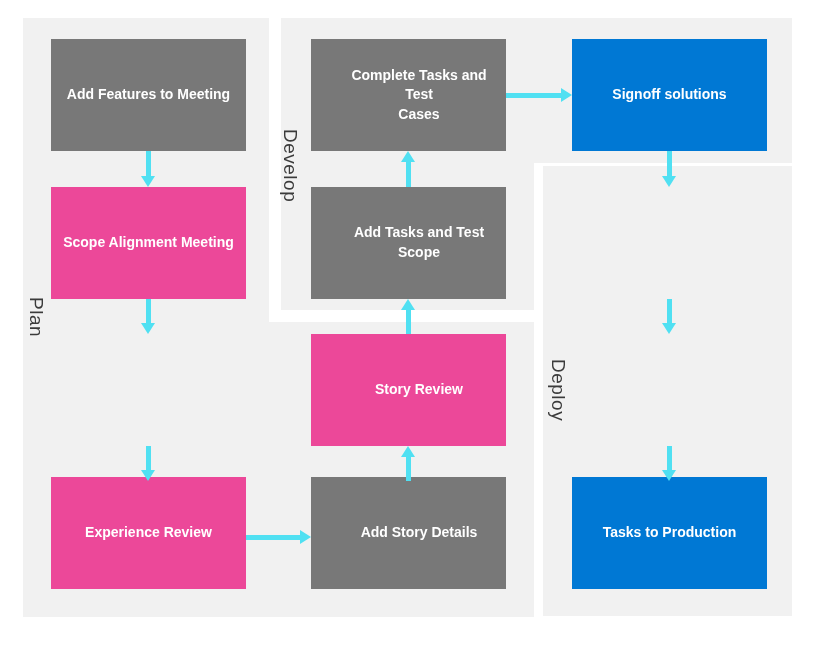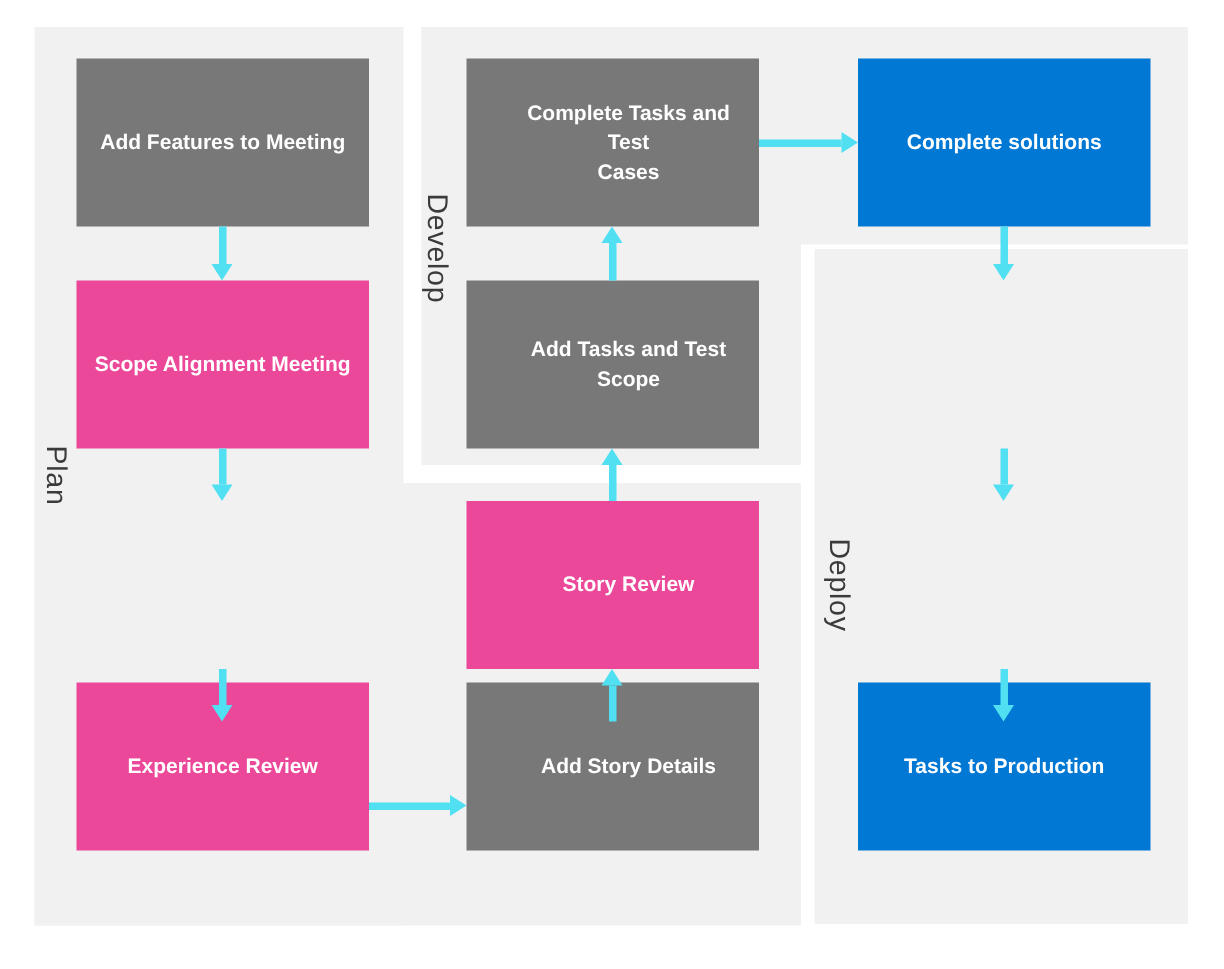--- a/index.html
+++ b/index.html
@@ -55,21 +55,21 @@
   .node.blue { background: #0078d4; }
 
   
   .col-plan    { left: 51px; }
   .col-develop { left: 311px; padding-left: 27px; }
   .col-deploy  { left: 572px; }
   
   .row-1 { top: 39px; }
   .row-2 { top: 187px; }
   .row-3 { top: 334px; }
-  .row-4 { top: 455px; }
+  .row-4 { top: 477px; }
 
   
   .arrow { position: absolute; display: flex; }
   .arrow .shaft { background: #50e0f2; }
   .arrow.vert { width: 14px; flex-direction: column; align-items: center; }
   .arrow.vert .shaft { width: 5px; flex: 1; }
   .arrow.horiz { height: 14px; flex-direction: row; align-items: center; }
   .arrow.horiz .shaft { height: 5px; flex: 1; }
   .head { width: 0; height: 0; }
   .head-down  { border-left: 7px solid transparent; border-right: 7px solid transparent; border-top: 11px solid #50e0f2; }
@@ -106,21 +106,21 @@
   <div class="node gray col-plan row-1">Add Features to Meeting</div>
   <div class="node navy col-plan row-2">Scope Alignment Meeting</div>
   <div class="node navy col-plan row-4">Experience Review</div>
 
   <div class="node gray col-develop row-1">Complete Tasks and Test
 Cases</div>
   <div class="node gray col-develop row-2">Add Tasks and Test Scope</div>
   <div class="node navy col-develop row-3">Story Review</div>
   <div class="node gray col-develop row-4">Add Story Details</div>
 
-  <div class="node blue col-deploy row-1">Complete solutions</div>
+  <div class="node blue col-deploy row-1">Signoff solutions</div>
   <div class="node blue col-deploy row-4">Tasks to Production</div>
 
   <div class="arrow vert a1">
       <div class="shaft"></div>
       <div class="head head-down"></div>
     </div>
   <div class="arrow vert a2">
       <div class="shaft"></div>
       <div class="head head-down"></div>
     </div>

